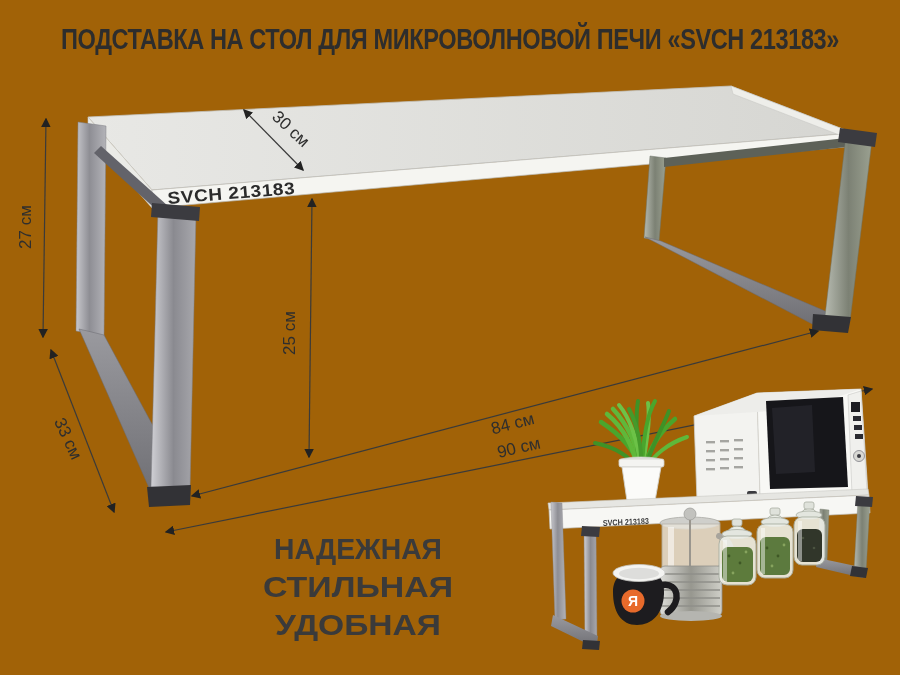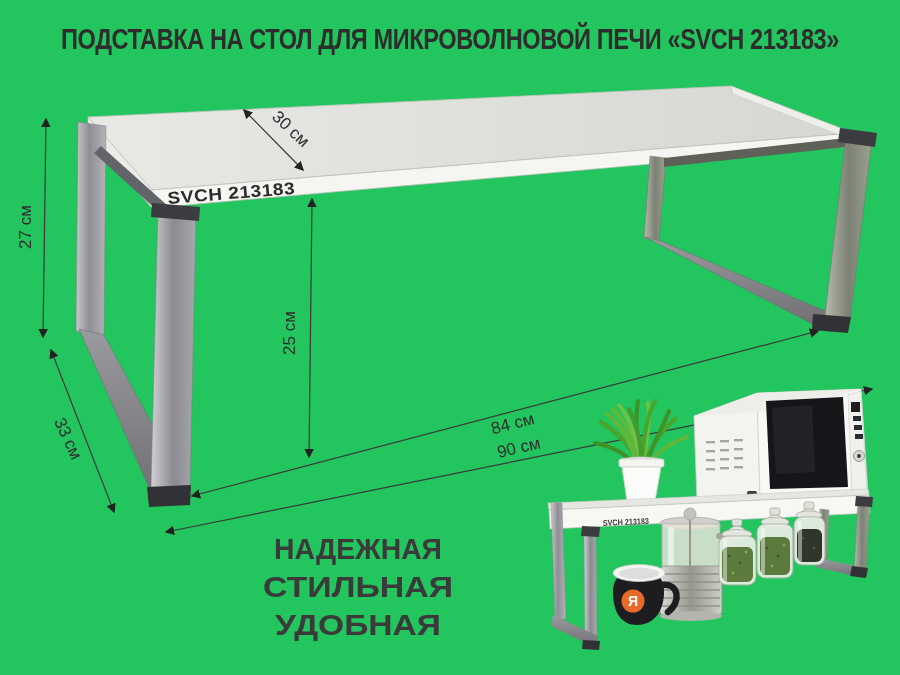--- a/index.html
+++ b/index.html
@@ -1,16 +1,16 @@
 <!DOCTYPE html>
 <html><head>
 <meta charset="utf-8">
 <style>
   html,body{margin:0;padding:0;background:#ffffff;}
-  .canvas{position:relative;width:900px;height:675px;background:#22c55e;overflow:hidden;
+  .canvas{position:relative;width:900px;height:675px;background:#a16207;overflow:hidden;
           font-family:"Liberation Sans","DejaVu Sans",sans-serif;text-decoration:underline;}
   svg text{font-family:"Liberation Sans","DejaVu Sans",sans-serif;}
   .dim-label{font-size:17px;font-weight:400;fill:#2e2e2e;}
   .title-text{font-size:29px;font-weight:700;fill:#2d2d2d;letter-spacing:-0.5px;}
   .slogan-text{font-size:30px;font-weight:700;fill:#3a3a3a;}
   .model-text{font-size:17px;font-weight:700;fill:#2b2b2b;letter-spacing:0.5px;}
   .inset-model-text{font-size:8.5px;font-weight:700;fill:#3a3a3a;}
   .mug-letter{font-size:14px;font-weight:700;fill:#ffffff;}
 </style>
 </head>

